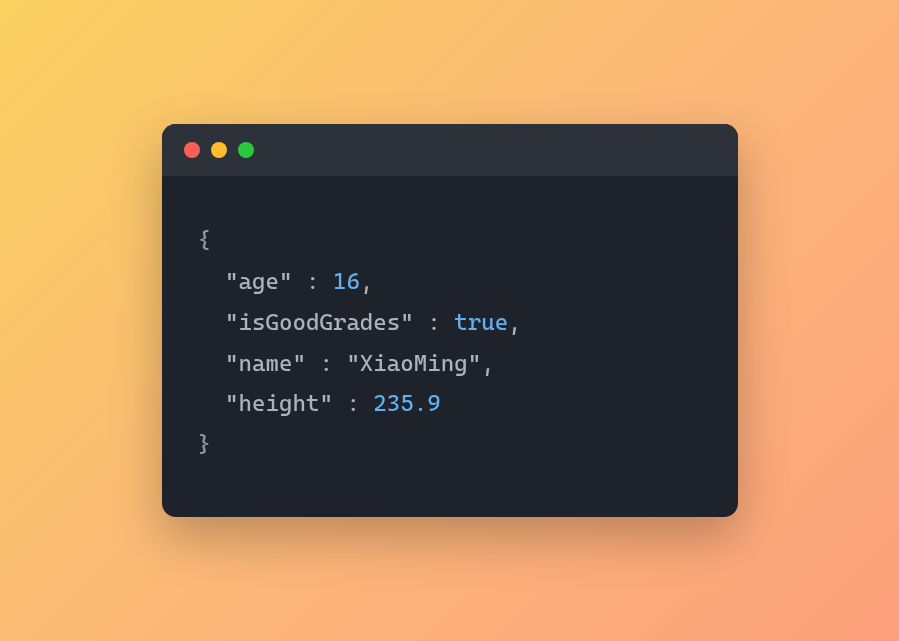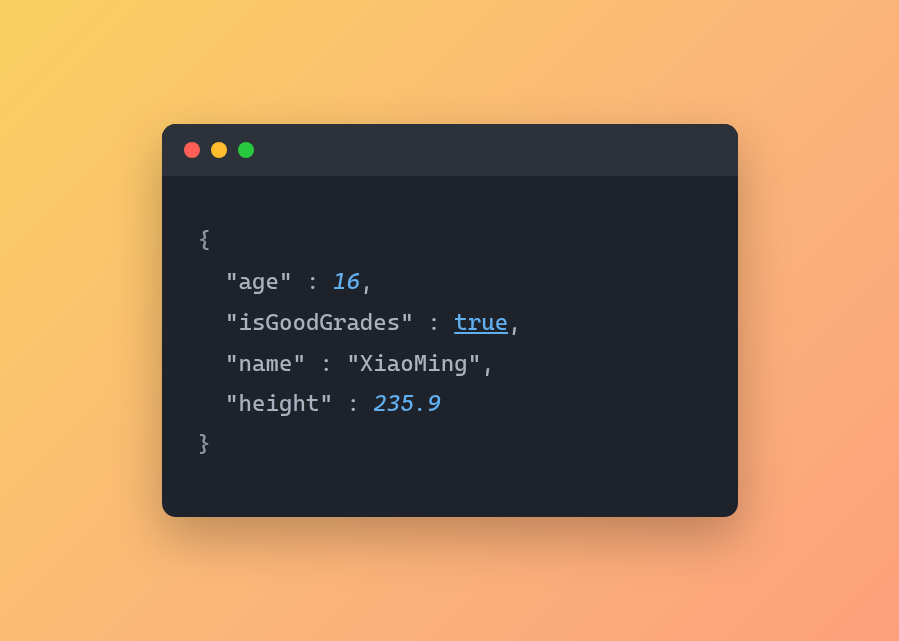--- a/index.html
+++ b/index.html
@@ -42,22 +42,22 @@
     .code-area {
       padding: 44px 36px 52px 36px;
       font-size: 23px;
       line-height: 1.78;
       color: #abb2bf;
       white-space: pre;
     }
     .brace { color: #8f96a3; }
     .key { color: #abb2bf; }
     .colon { color: #abb2bf; }
-    .number { color: #61afef; font-style: italic; }
-    .boolean { color: #61afef; text-decoration: underline; }
+    .number { color: #61afef; }
+    .boolean { color: #61afef; }
     .string { color: #abb2bf; }
     .comma { color: #abb2bf; }
     .indent { display: inline-block; width: 1.2em; }
   </style>
 </head>
 <body>
 
 <div class="window">
   <div class="titlebar">
     <div class="traffic-light tl-close"></div>

